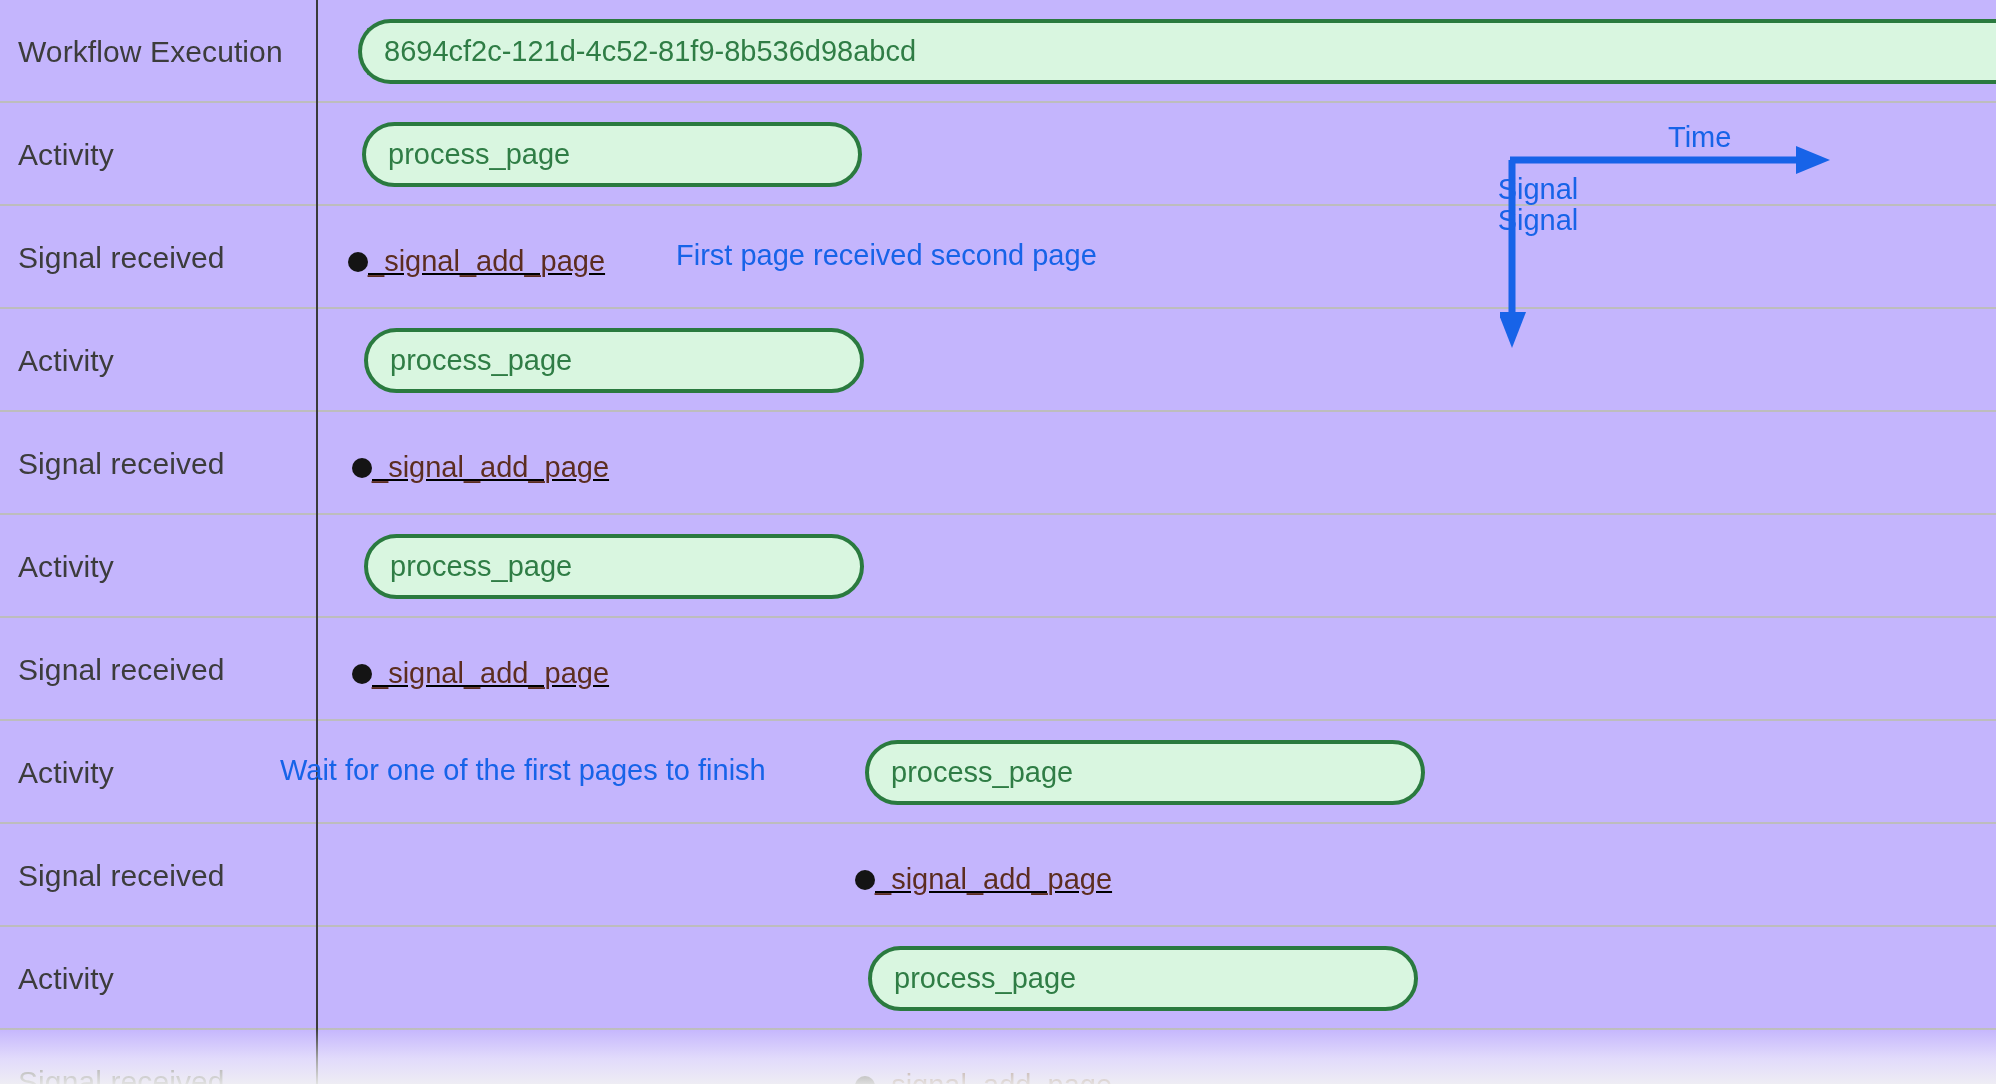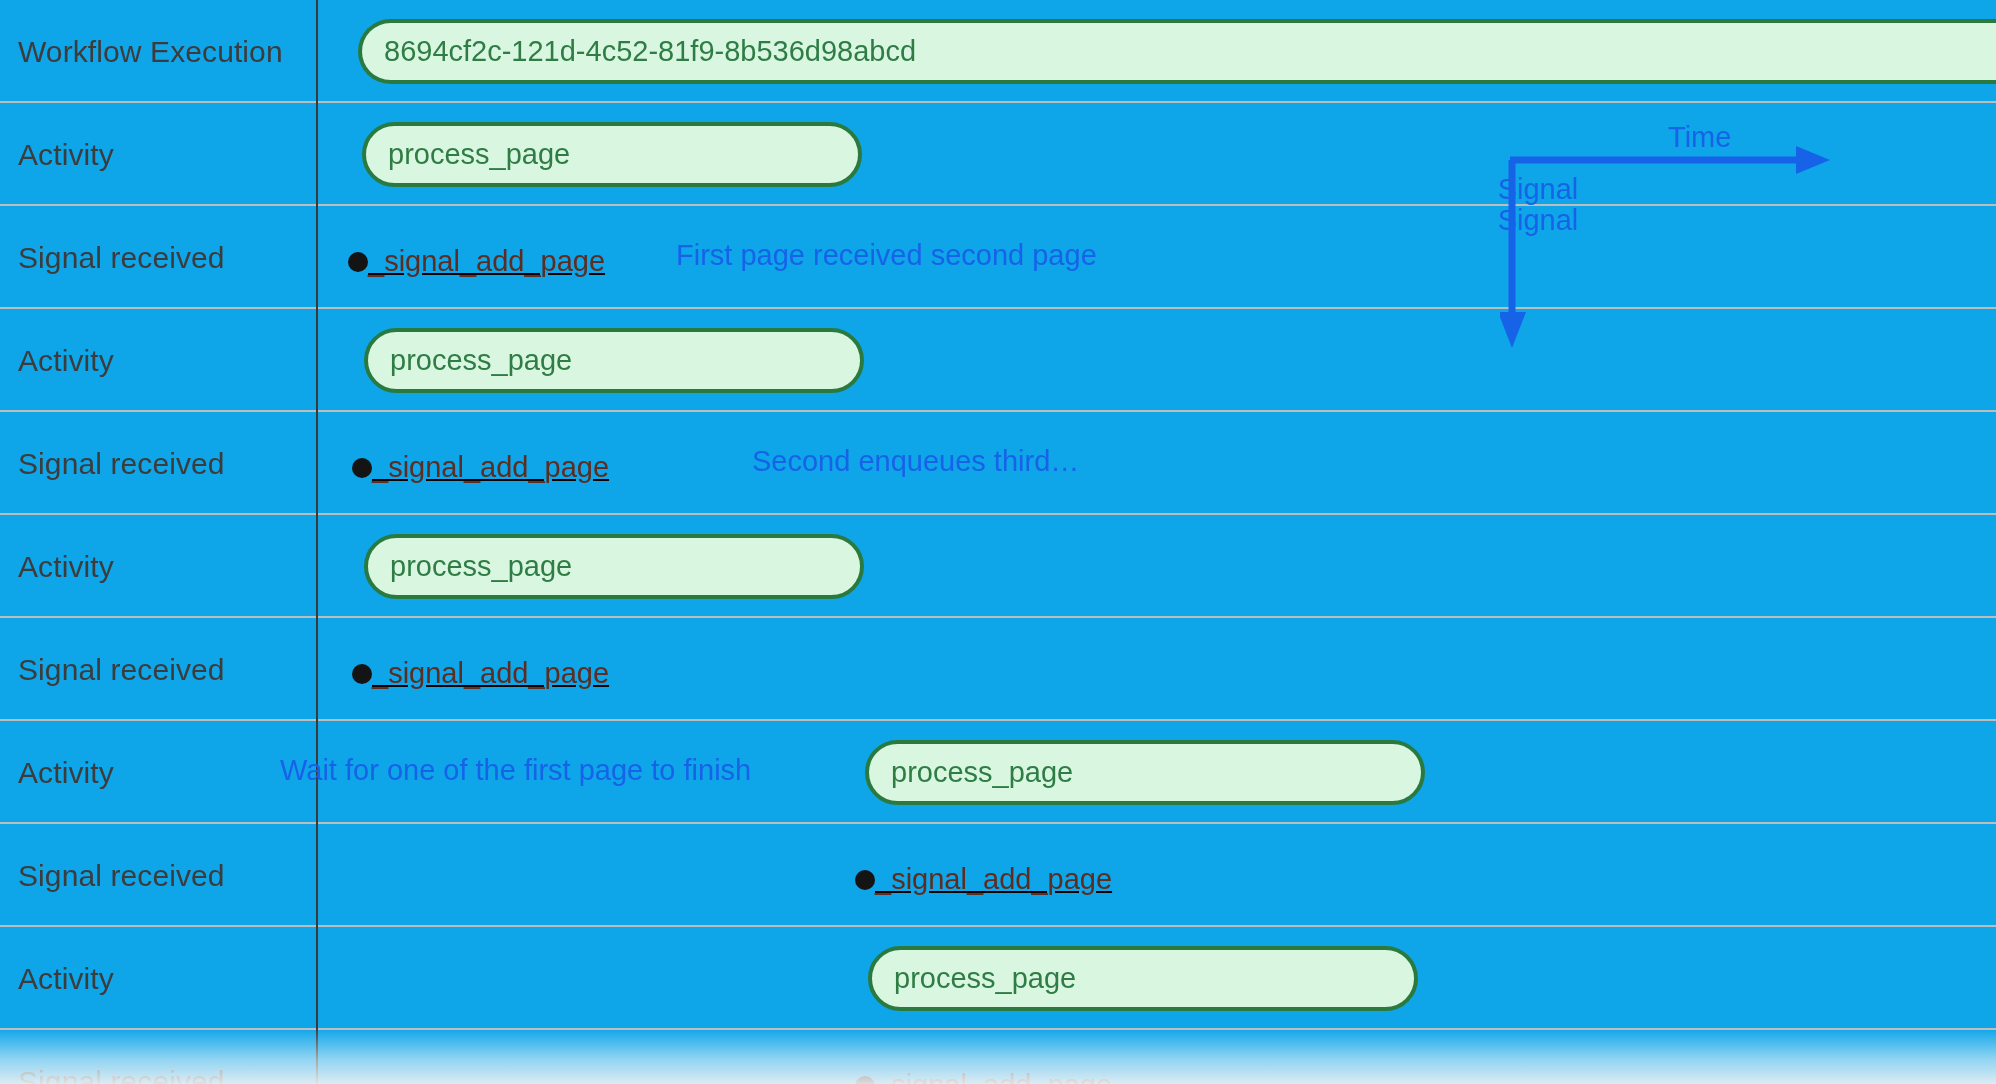--- a/index.html
+++ b/index.html
@@ -21,21 +21,21 @@
     overflow: hidden;
   }
 
   
   .row {
     position: absolute;
     left: 0;
     width: 1996px;
     height: 103px;
     border-bottom: 2px solid #bdbdbd;
-    background: #0ea5e9;
+    background: #c4b5fd;
   }
   .row.first { border-top: 0; }
 
   
   .col-divider {
     position: absolute;
     top: 0;
     left: 316px;
     width: 2px;
     height: 1084px;
@@ -223,15 +223,14 @@
     </svg>
     <div class="axis-label time">Time</div>
     <div class="axis-label event">
         <div>Signal</div>
         <div>Signal</div>
       </div>
   </div>
 
   <div class="bottom-fade"></div>
 <div class="note" style="left: 676px; top: 239px;">First page received second page</div>
-    <div class="note" style="left: 752px; top: 445px;">Second enqueues third…</div>
-    <div class="note" style="left: 280px; top: 754px;">Wait for one of the first page to finish</div>
+    <div class="note" style="left: 280px; top: 754px;">Wait for one of the first pages to finish</div>
   </div>
 
 </body></html>

